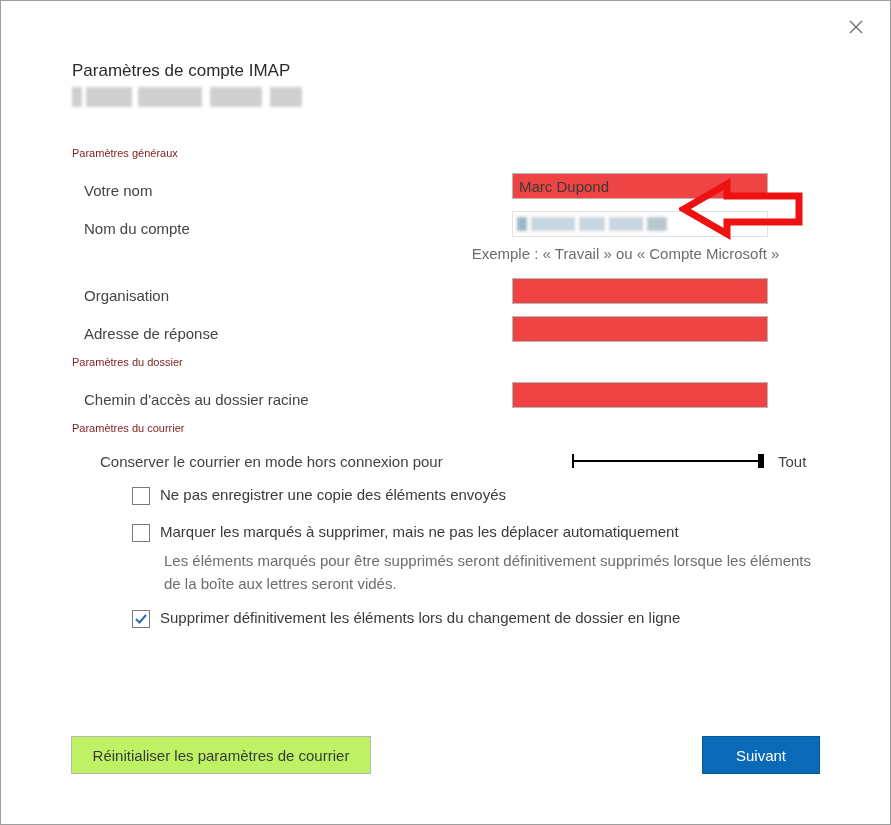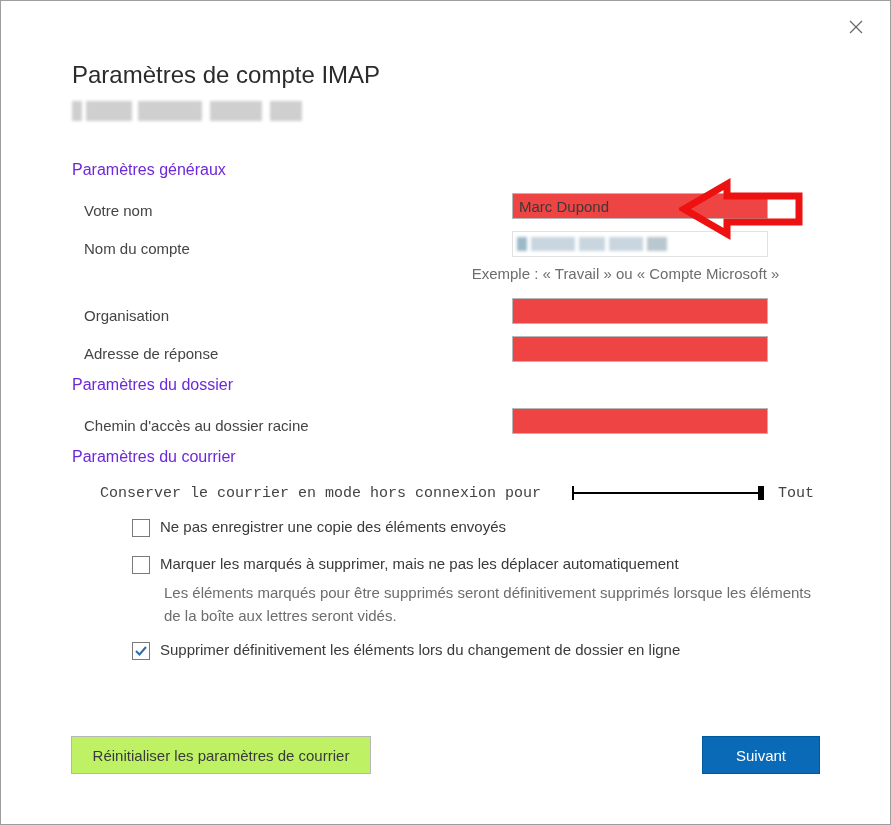--- a/index.html
+++ b/index.html
@@ -29,41 +29,41 @@
     height: 24px;
     display: inline-flex;
     align-items: center;
     justify-content: center;
     color: #6b6b6b;
     font-size: 20px;
     cursor: pointer;
   }
   .title-block { margin-top: 40px; margin-left: 36px; }
   .title {
-    font-size: 24px;
+    font-size: 17px;
     font-weight: 400;
     color: #2b2b2b;
-    margin: 0 0 12px 0;
+    margin: 0 0 6px 0;
   }
   .subtitle-redacted {
     width: 230px;
     height: 20px;
     background-image:
       linear-gradient(90deg, #cfcfcf 0 10px, transparent 10px 14px,
                                #cfcfcf 14px 60px, transparent 60px 66px,
                                #cfcfcf 66px 130px, transparent 130px 138px,
                                #cfcfcf 138px 190px, transparent 190px 198px,
                                #cfcfcf 198px 230px);
     filter: blur(1.5px);
     margin-bottom: 6px;
   }
   .content { margin-top: 40px; margin-left: 36px; margin-right: 36px; }
   .section-heading {
-    color: #6d28d9;
-    font-size: 16px;
+    color: #7f1d1d;
+    font-size: 11px;
     margin: 8px 0 8px 0;
   }
   .field-row {
     display: flex;
     align-items: flex-end;
     padding: 6px 0;
   }
   .field-label {
     flex: 0 0 440px;
     padding-left: 12px;
@@ -102,21 +102,20 @@
   .example-hint .txt {
     flex: 1;
     text-align: center;
     color: #6d6d6d;
     margin-left: -80px;
   }
   .slider-row {
     display: flex;
     align-items: center;
     padding: 10px 0 6px 0;
-    font-family: Liberation Mono, monospace;
   }
   .slider-label { flex: 0 0 500px; padding-left: 28px; color:#434343; }
   .slider-track {
     width: 190px;
     position: relative;
     height: 18px;
   }
   .slider-track .bar {
     position: absolute;
     left: 0; right: 0; top: 8px;

